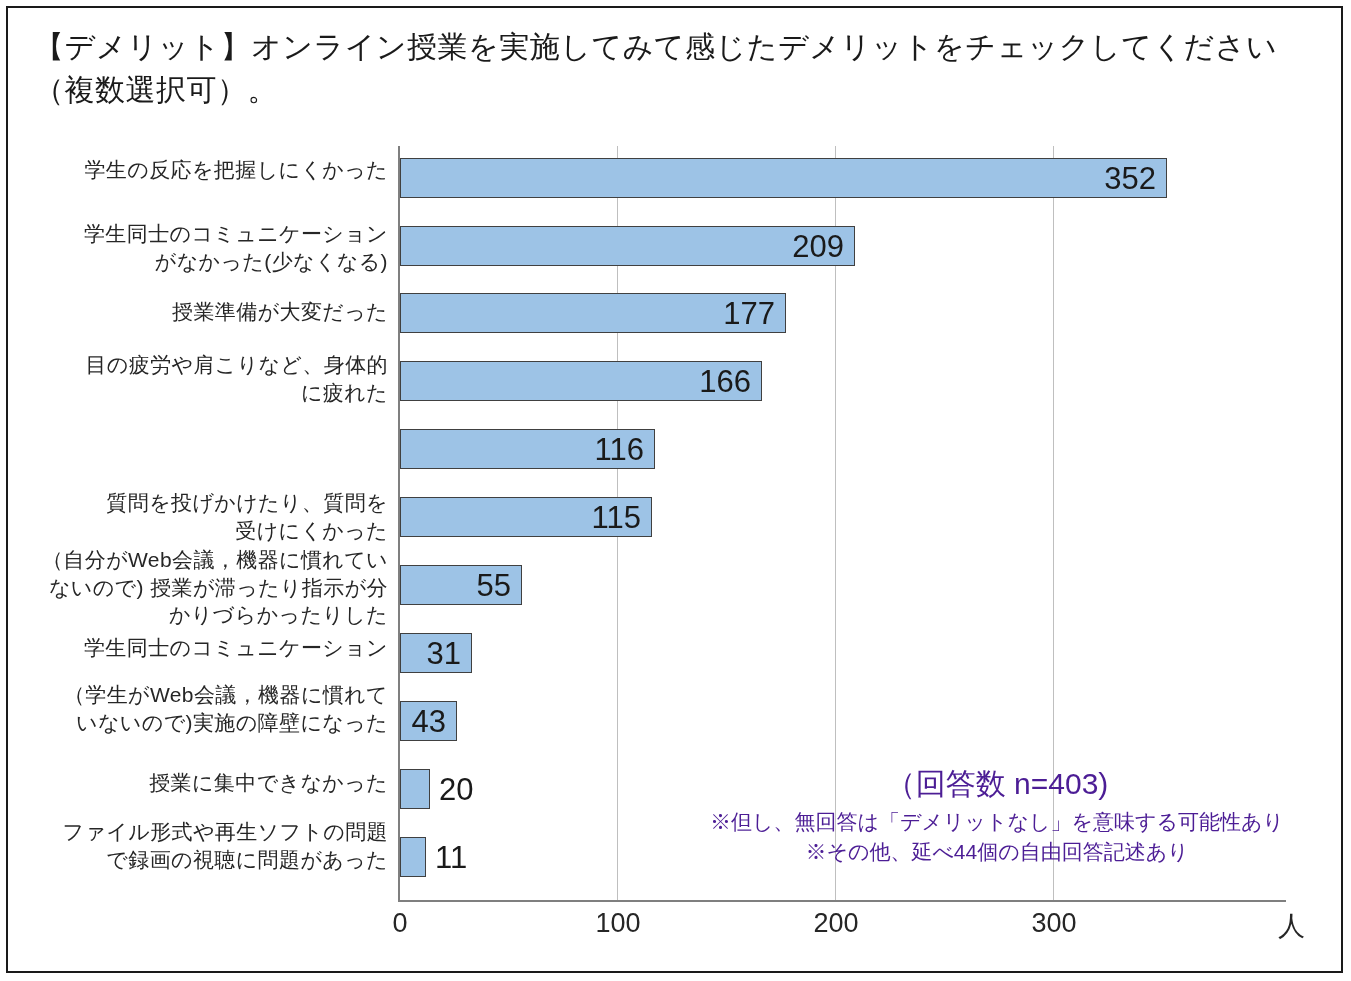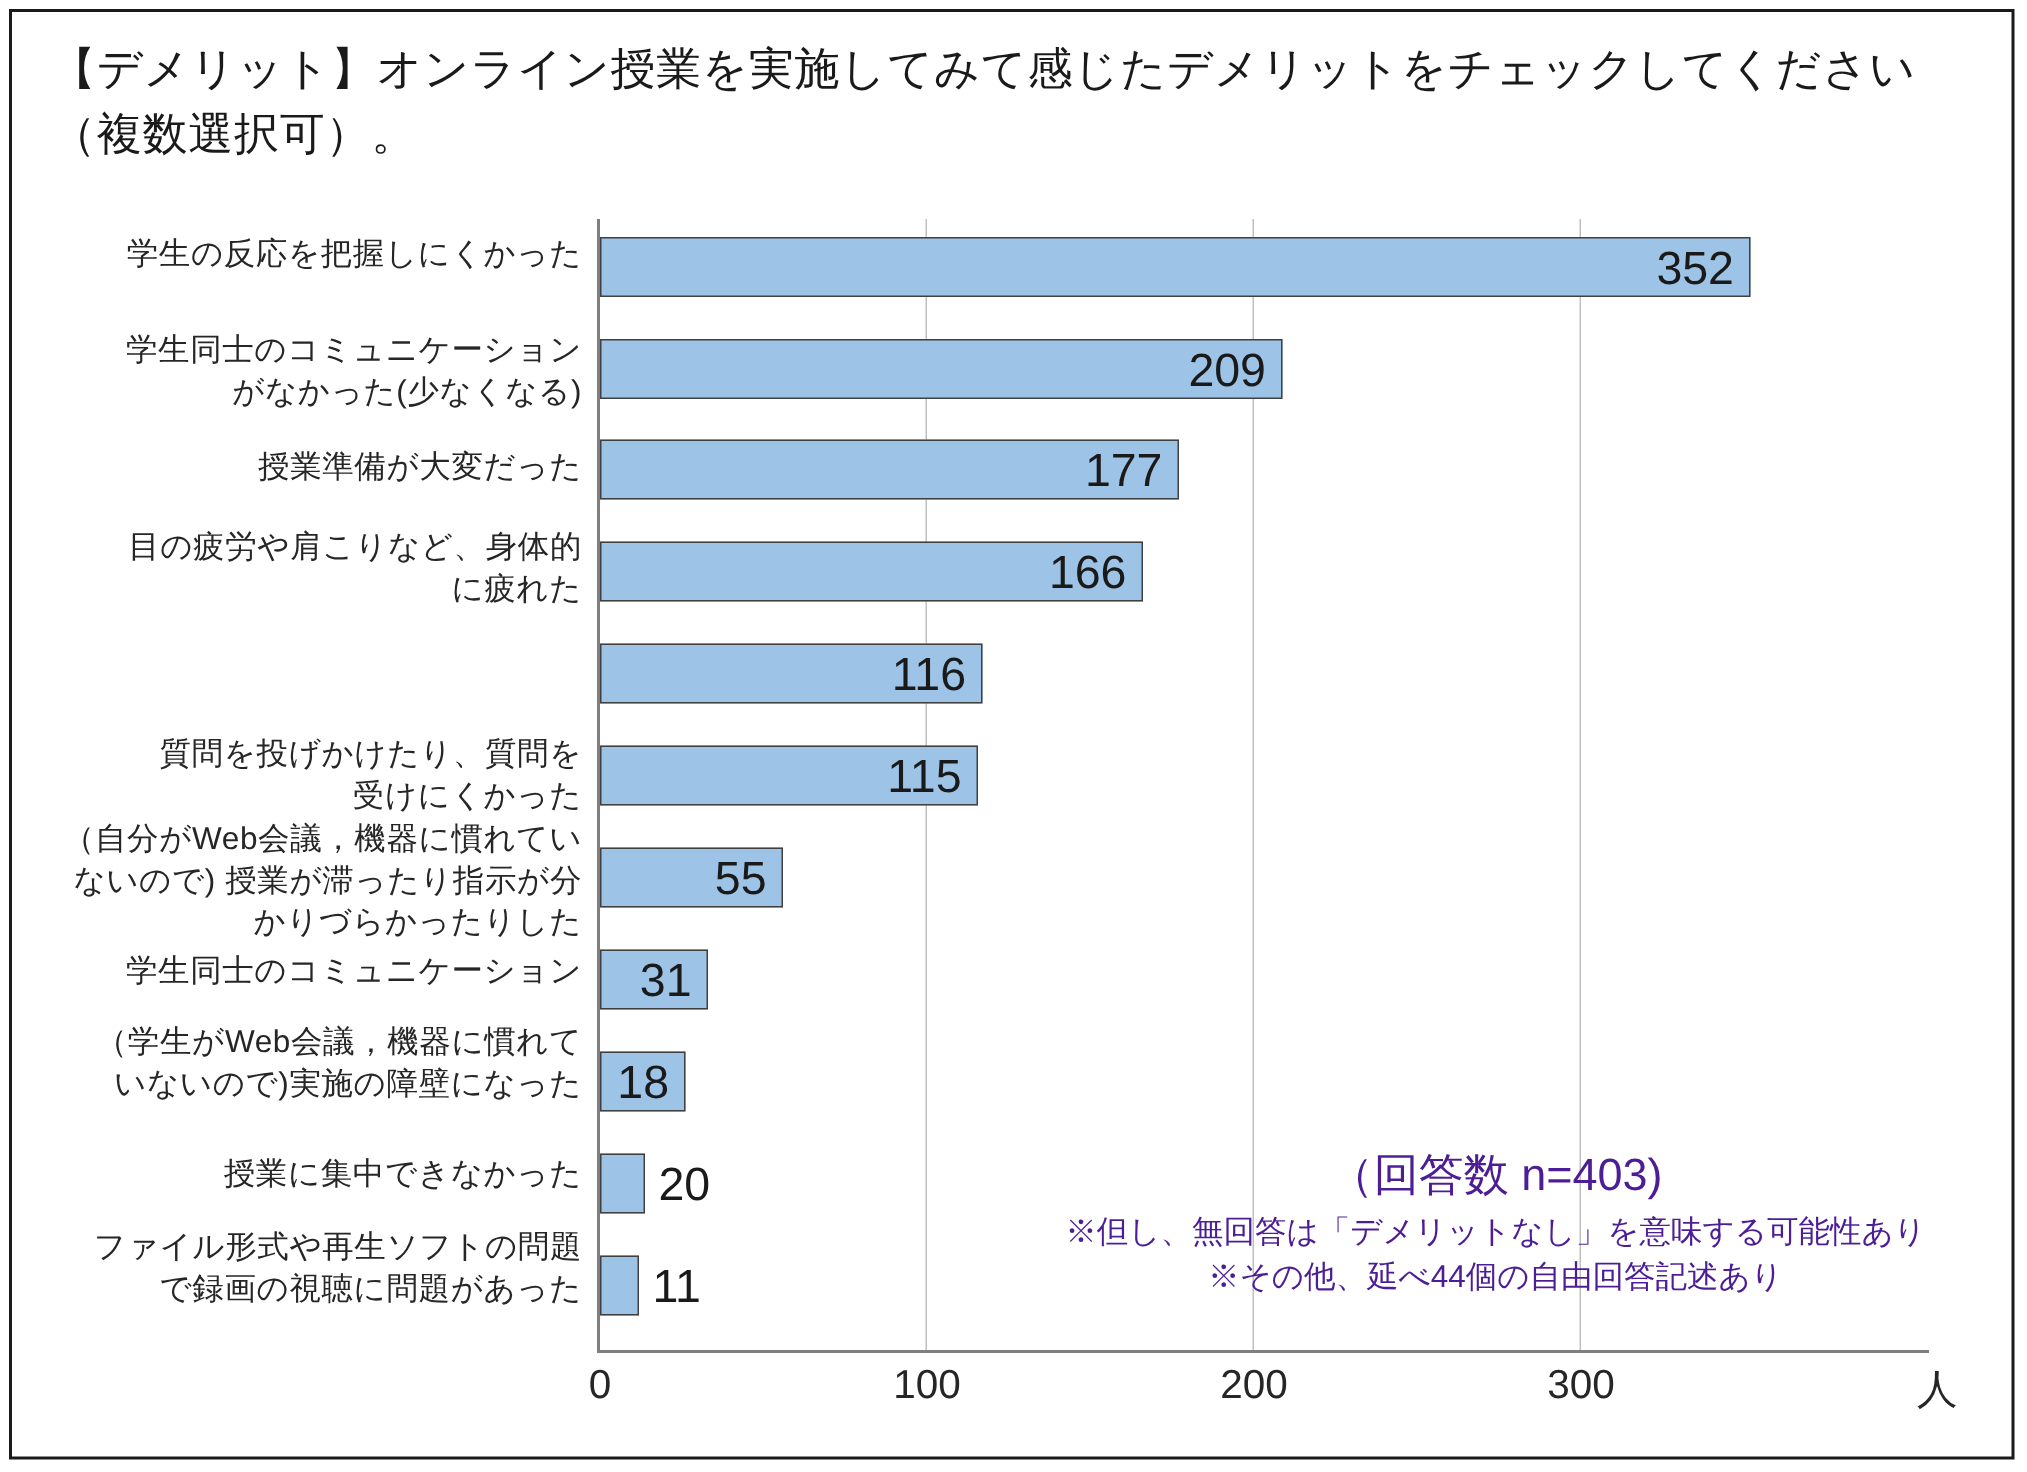--- a/index.html
+++ b/index.html
@@ -226,21 +226,21 @@
       </div>
 
       <div class="row" style="top:487px;height:48px;">
         <div class="bar" style="width:72px;">
           <div class="bar-value inside">31</div>
         </div>
       </div>
 
       <div class="row" style="top:555px;height:48px;">
         <div class="bar" style="width:57px;">
-          <div class="bar-value inside">18</div>
+          <div class="bar-value inside">43</div>
         </div>
       </div>
 
       <div class="row" style="top:623px;height:48px;">
         <div class="bar" style="width:30px;">
           <div class="bar-value outside" style="left:38px;">20</div>
         </div>
       </div>
 
       <div class="row" style="top:691px;height:48px;">

